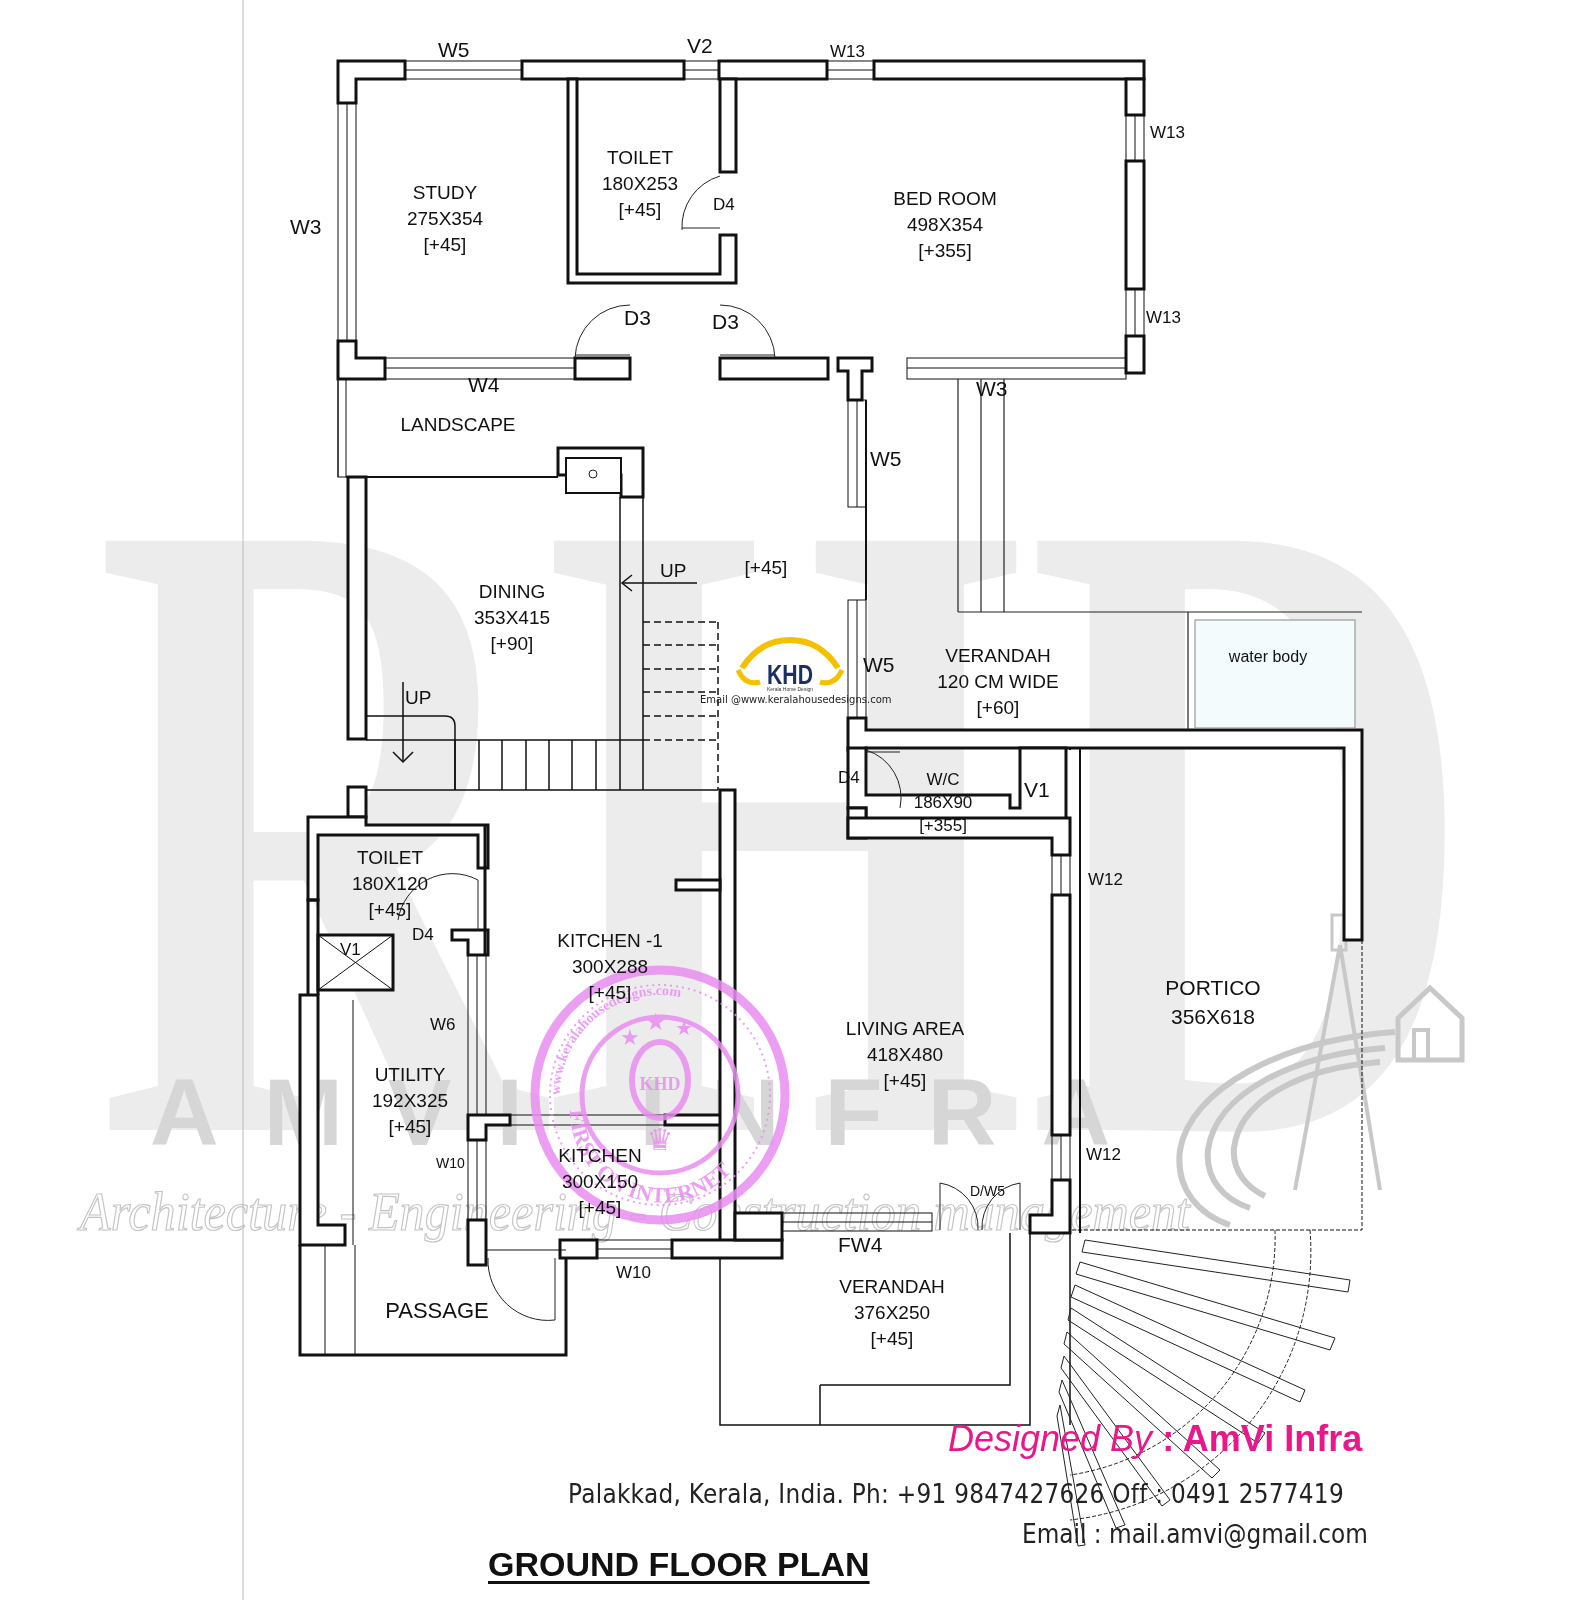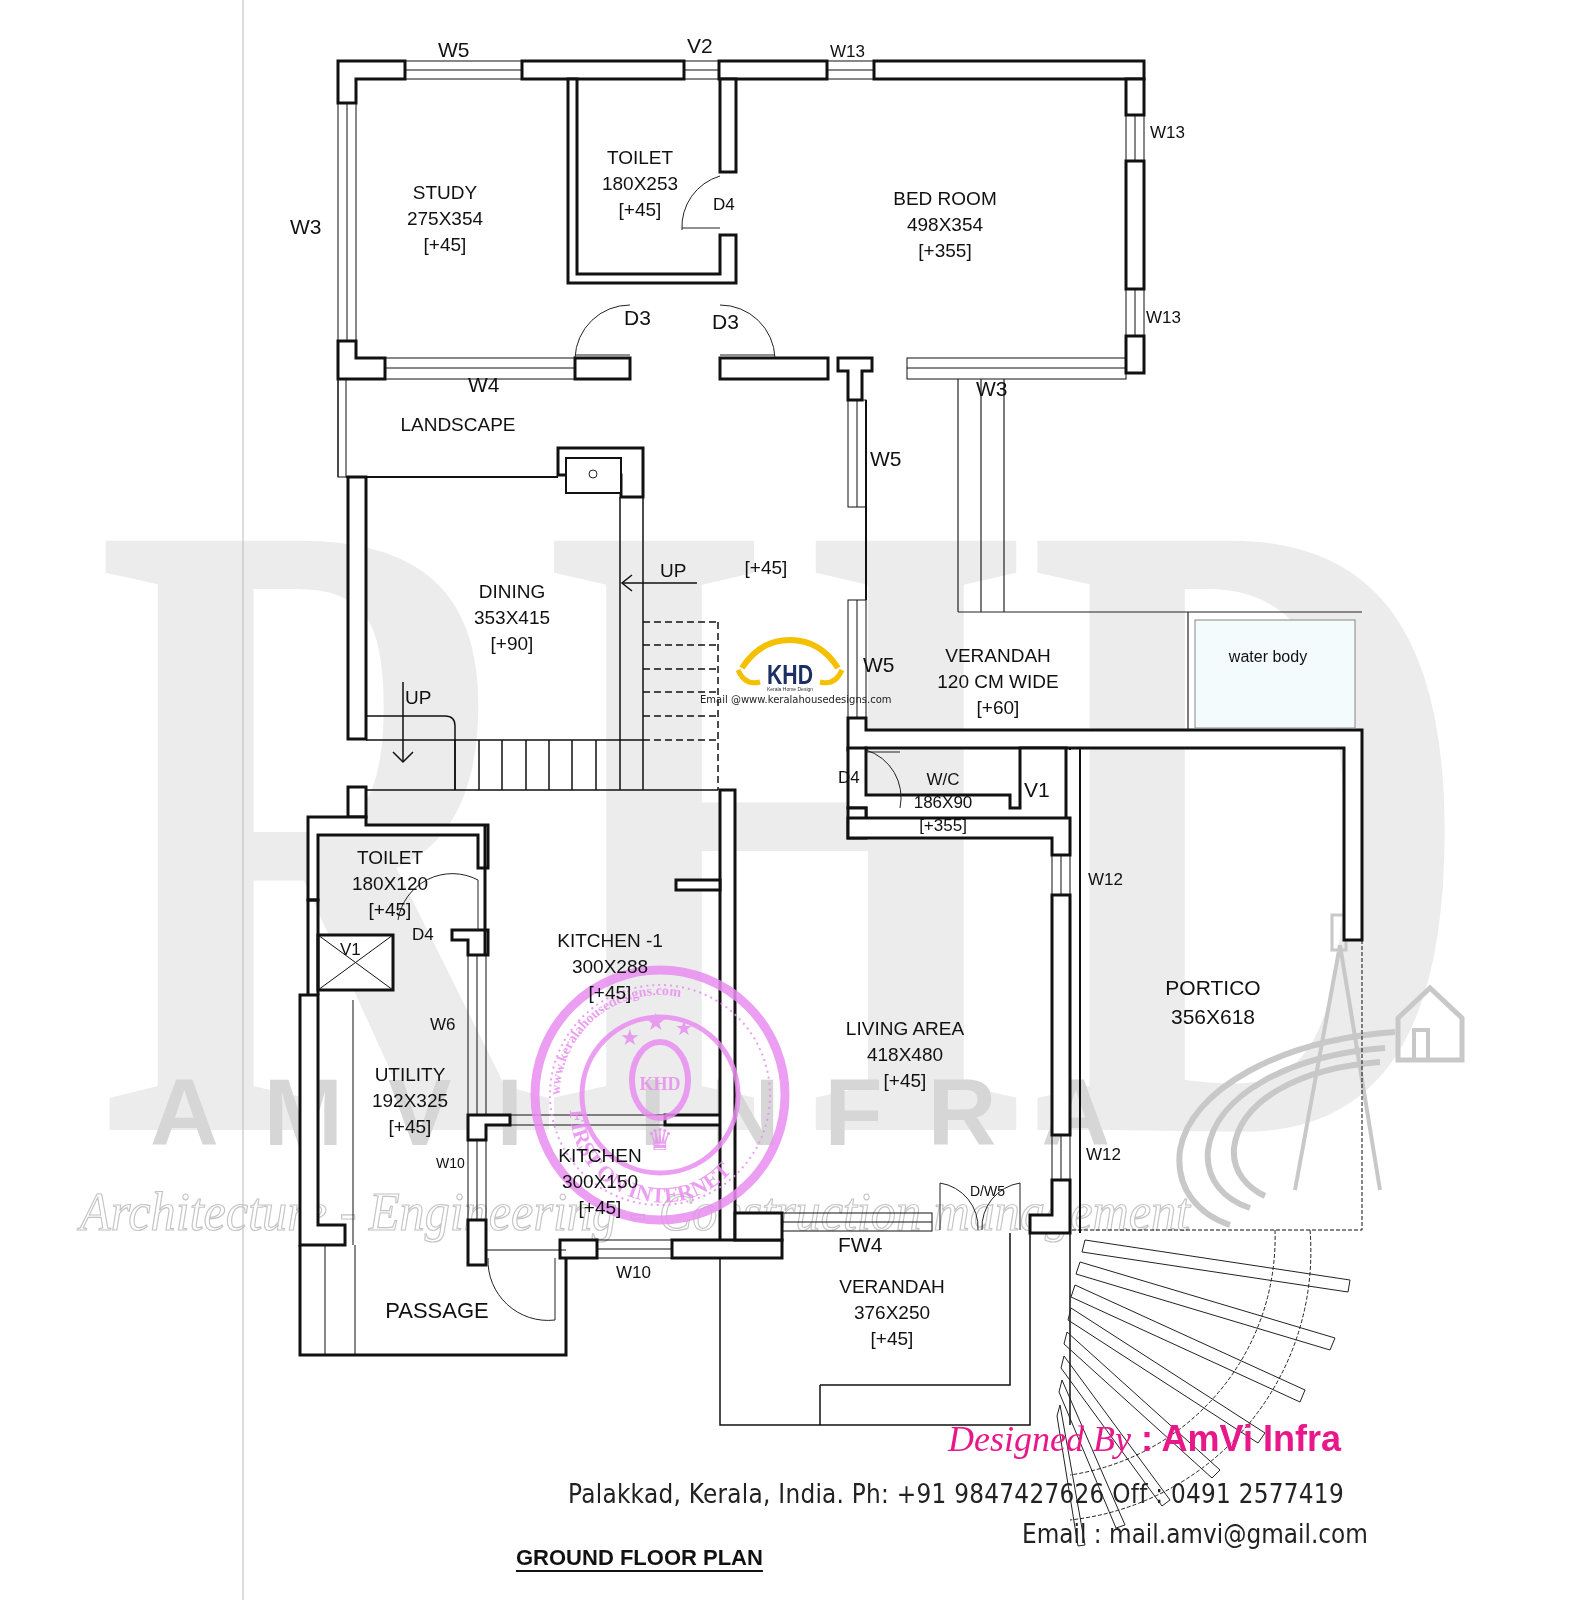--- a/index.html
+++ b/index.html
@@ -7,25 +7,25 @@
   #plan { position: absolute; left: 0; top: 0; }
   .lbl { font-family: "Liberation Sans", sans-serif; fill: #111; }
   .room { font-size: 19px; }
   .tag { font-size: 21px; }
   .tag-sm { font-size: 17px; }
   .wm-big { font-family: "Liberation Serif", serif; fill: #ececec; font-weight: bold; }
   .wm-mid { font-family: "Liberation Sans", sans-serif; fill: #d6d6d6; font-weight: bold; }
   .wm-script { font-family: "Liberation Serif", serif; font-style: italic; fill: none; stroke: #c4c4c4; stroke-width: 1.2; }
   .footer { position: absolute; font-family: "Liberation Sans", sans-serif; }
   .designed { left: 948px; top: 1418px; color: #e8178a; font-size: 36px; }
-  .designed .script { font-family: Liberation Serif, serif; font-style: italic; text-align: center; }
+  .designed .script { font-family: Liberation Sans, sans-serif; font-style: italic; text-align: center; }
   .designed .brand { font-family: "Liberation Sans", sans-serif; font-weight: bold; }
   .addr { left: 568px; top: 1478px; font-size: 27px; color: #222; letter-spacing: 0.3px; font-family: "DejaVu Sans", sans-serif; transform: scaleX(0.86); transform-origin: left; }
   .email { left: 1022px; top: 1518px; font-size: 27px; color: #222; font-family: "DejaVu Sans", sans-serif; transform: scaleX(0.86); transform-origin: left; }
-  .title { left: 516px; top: 1545px; font-size: 22px; font-weight: bold; color: #111; text-decoration: underline; text-underline-offset: 5px; }
+  .title { left: 488px; top: 1545px; font-size: 34px; font-weight: bold; color: #111; text-decoration: underline; text-underline-offset: 5px; }
   .khd-caption { position: absolute; left: 700px; top: 694px; font-size: 10px; color: #222; font-family: "DejaVu Sans", sans-serif; white-space: nowrap; }
 </style>
 </head>
 <body>
 
 <svg id="plan" width="1572" height="1600" viewBox="0 0 1572 1600" xmlns="http://www.w3.org/2000/svg">
 
   <g>
     <text class="wm-big" x="95" y="1130" font-size="900" textLength="1380" lengthAdjust="spacingAndGlyphs">RHD</text>
     <text class="wm-mid" x="150" y="1145" font-size="95" textLength="960" lengthAdjust="spacing">AMVI INFRA</text>

